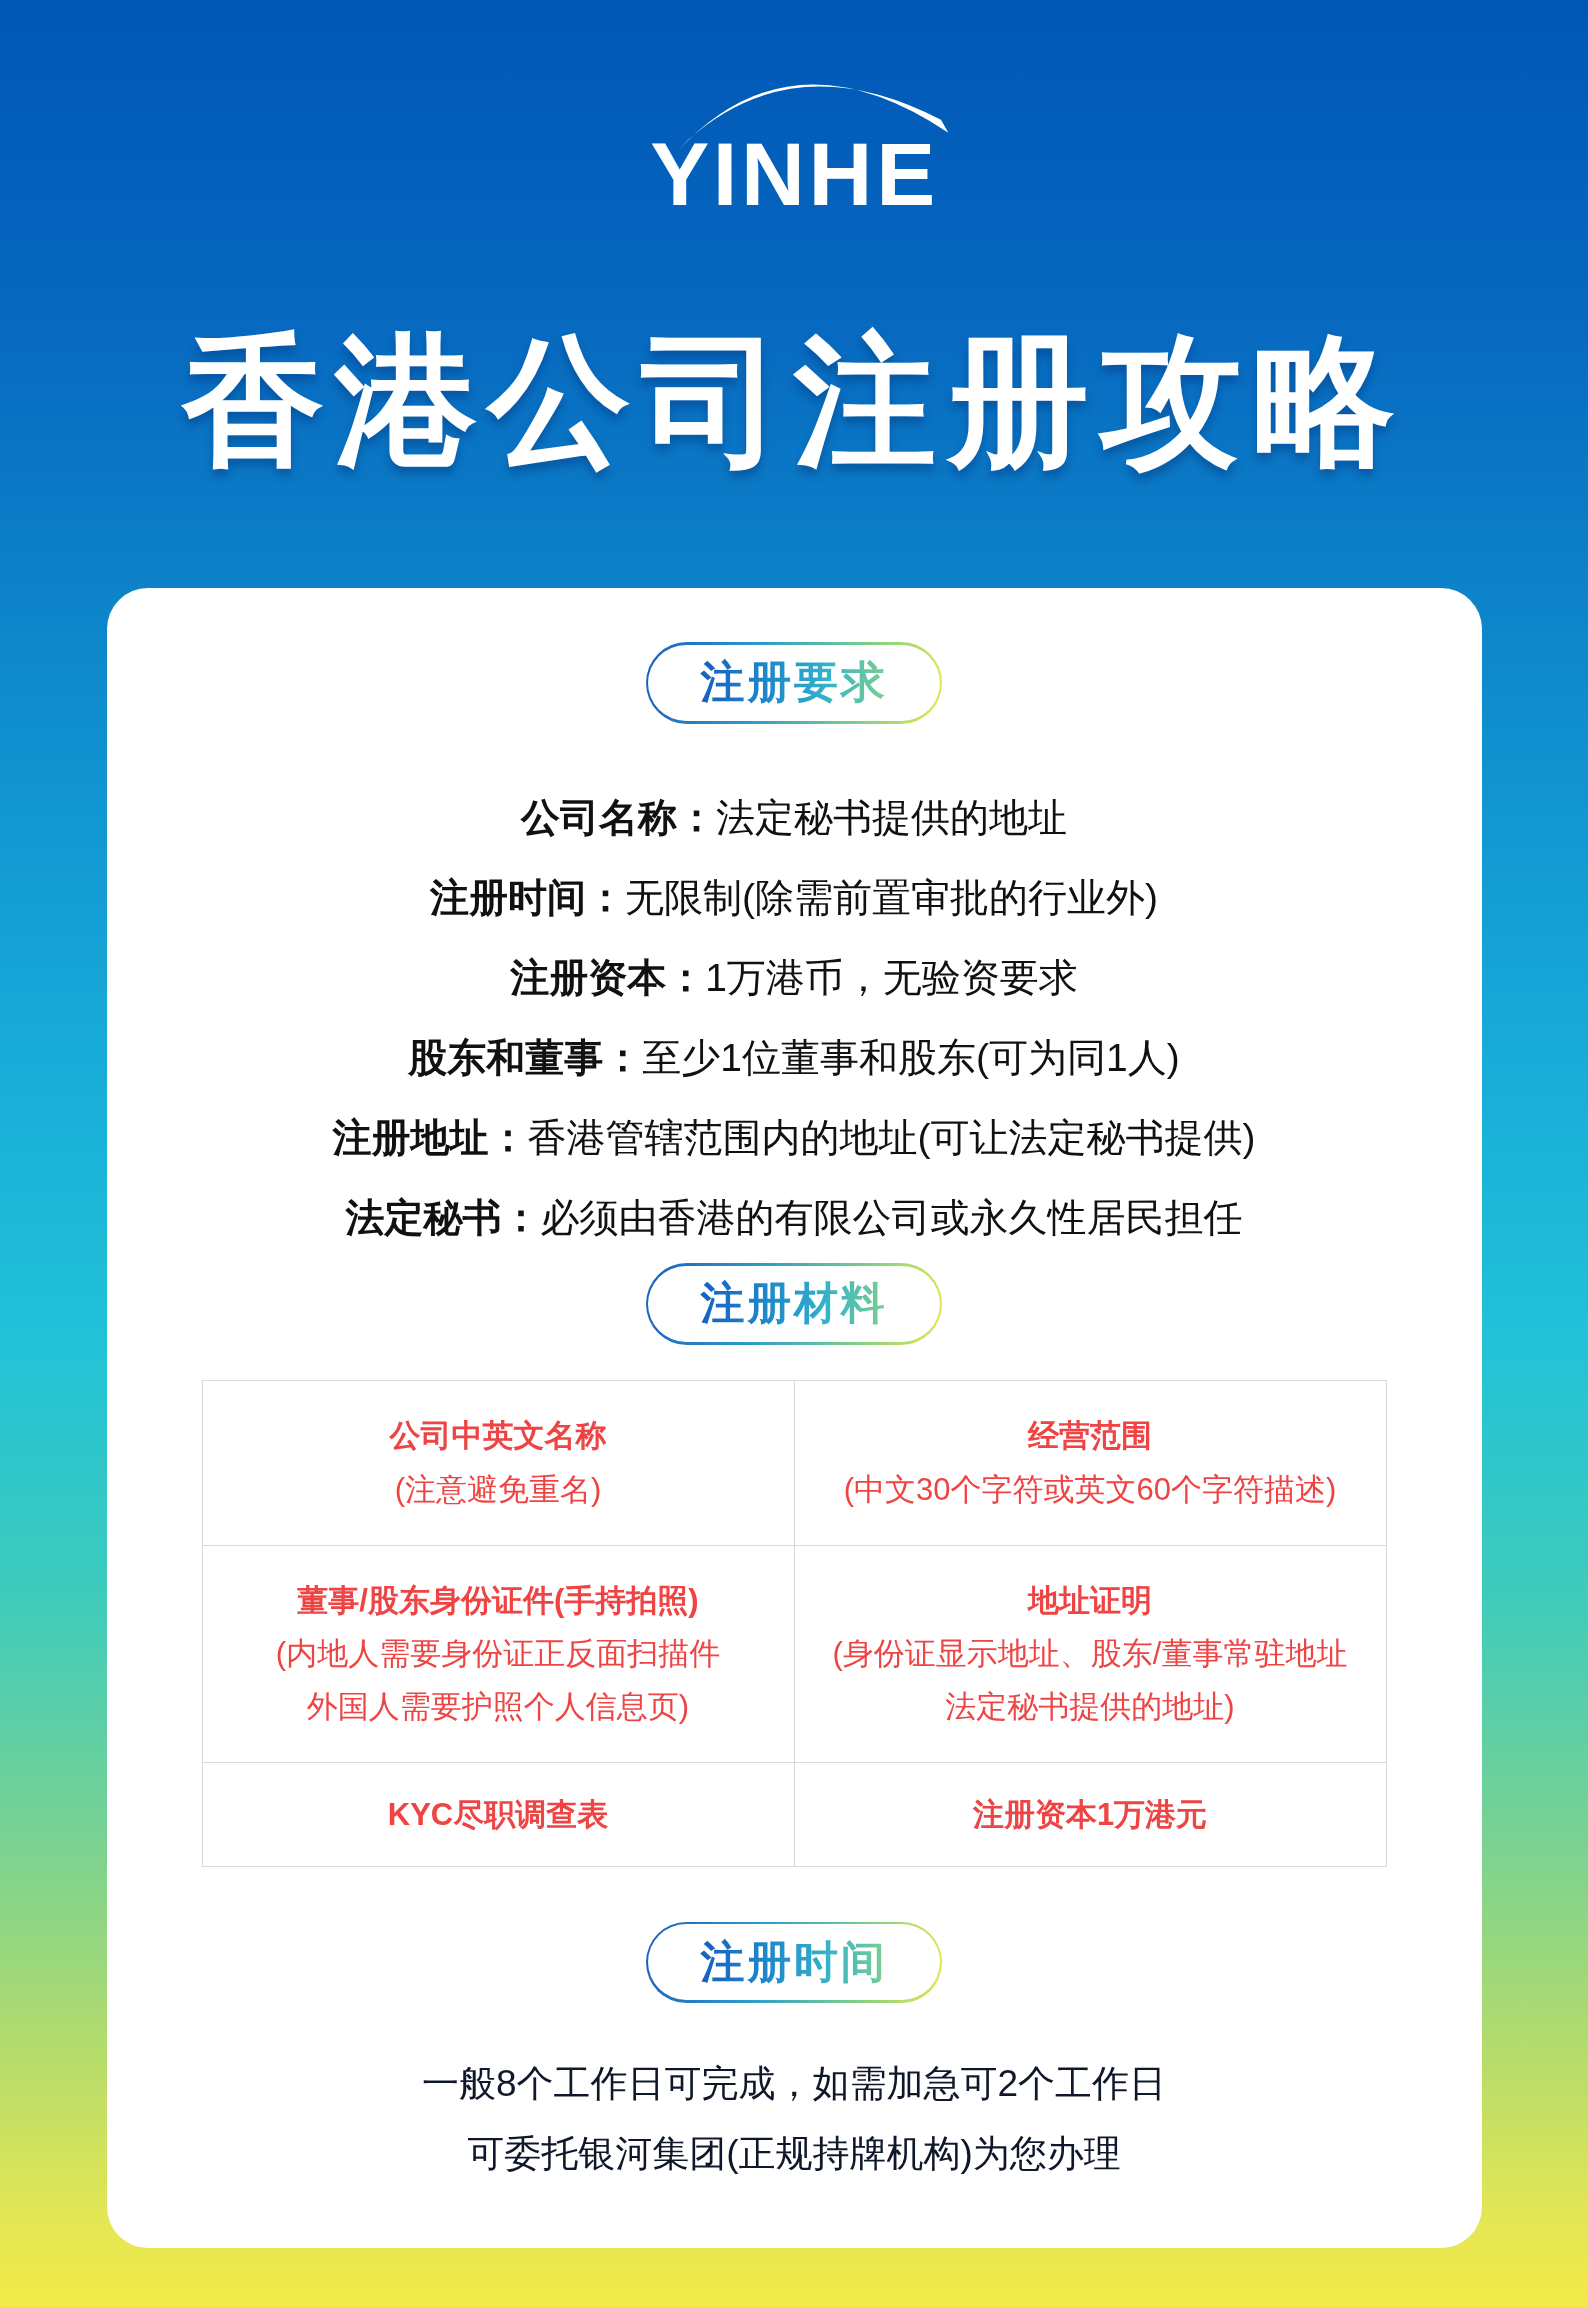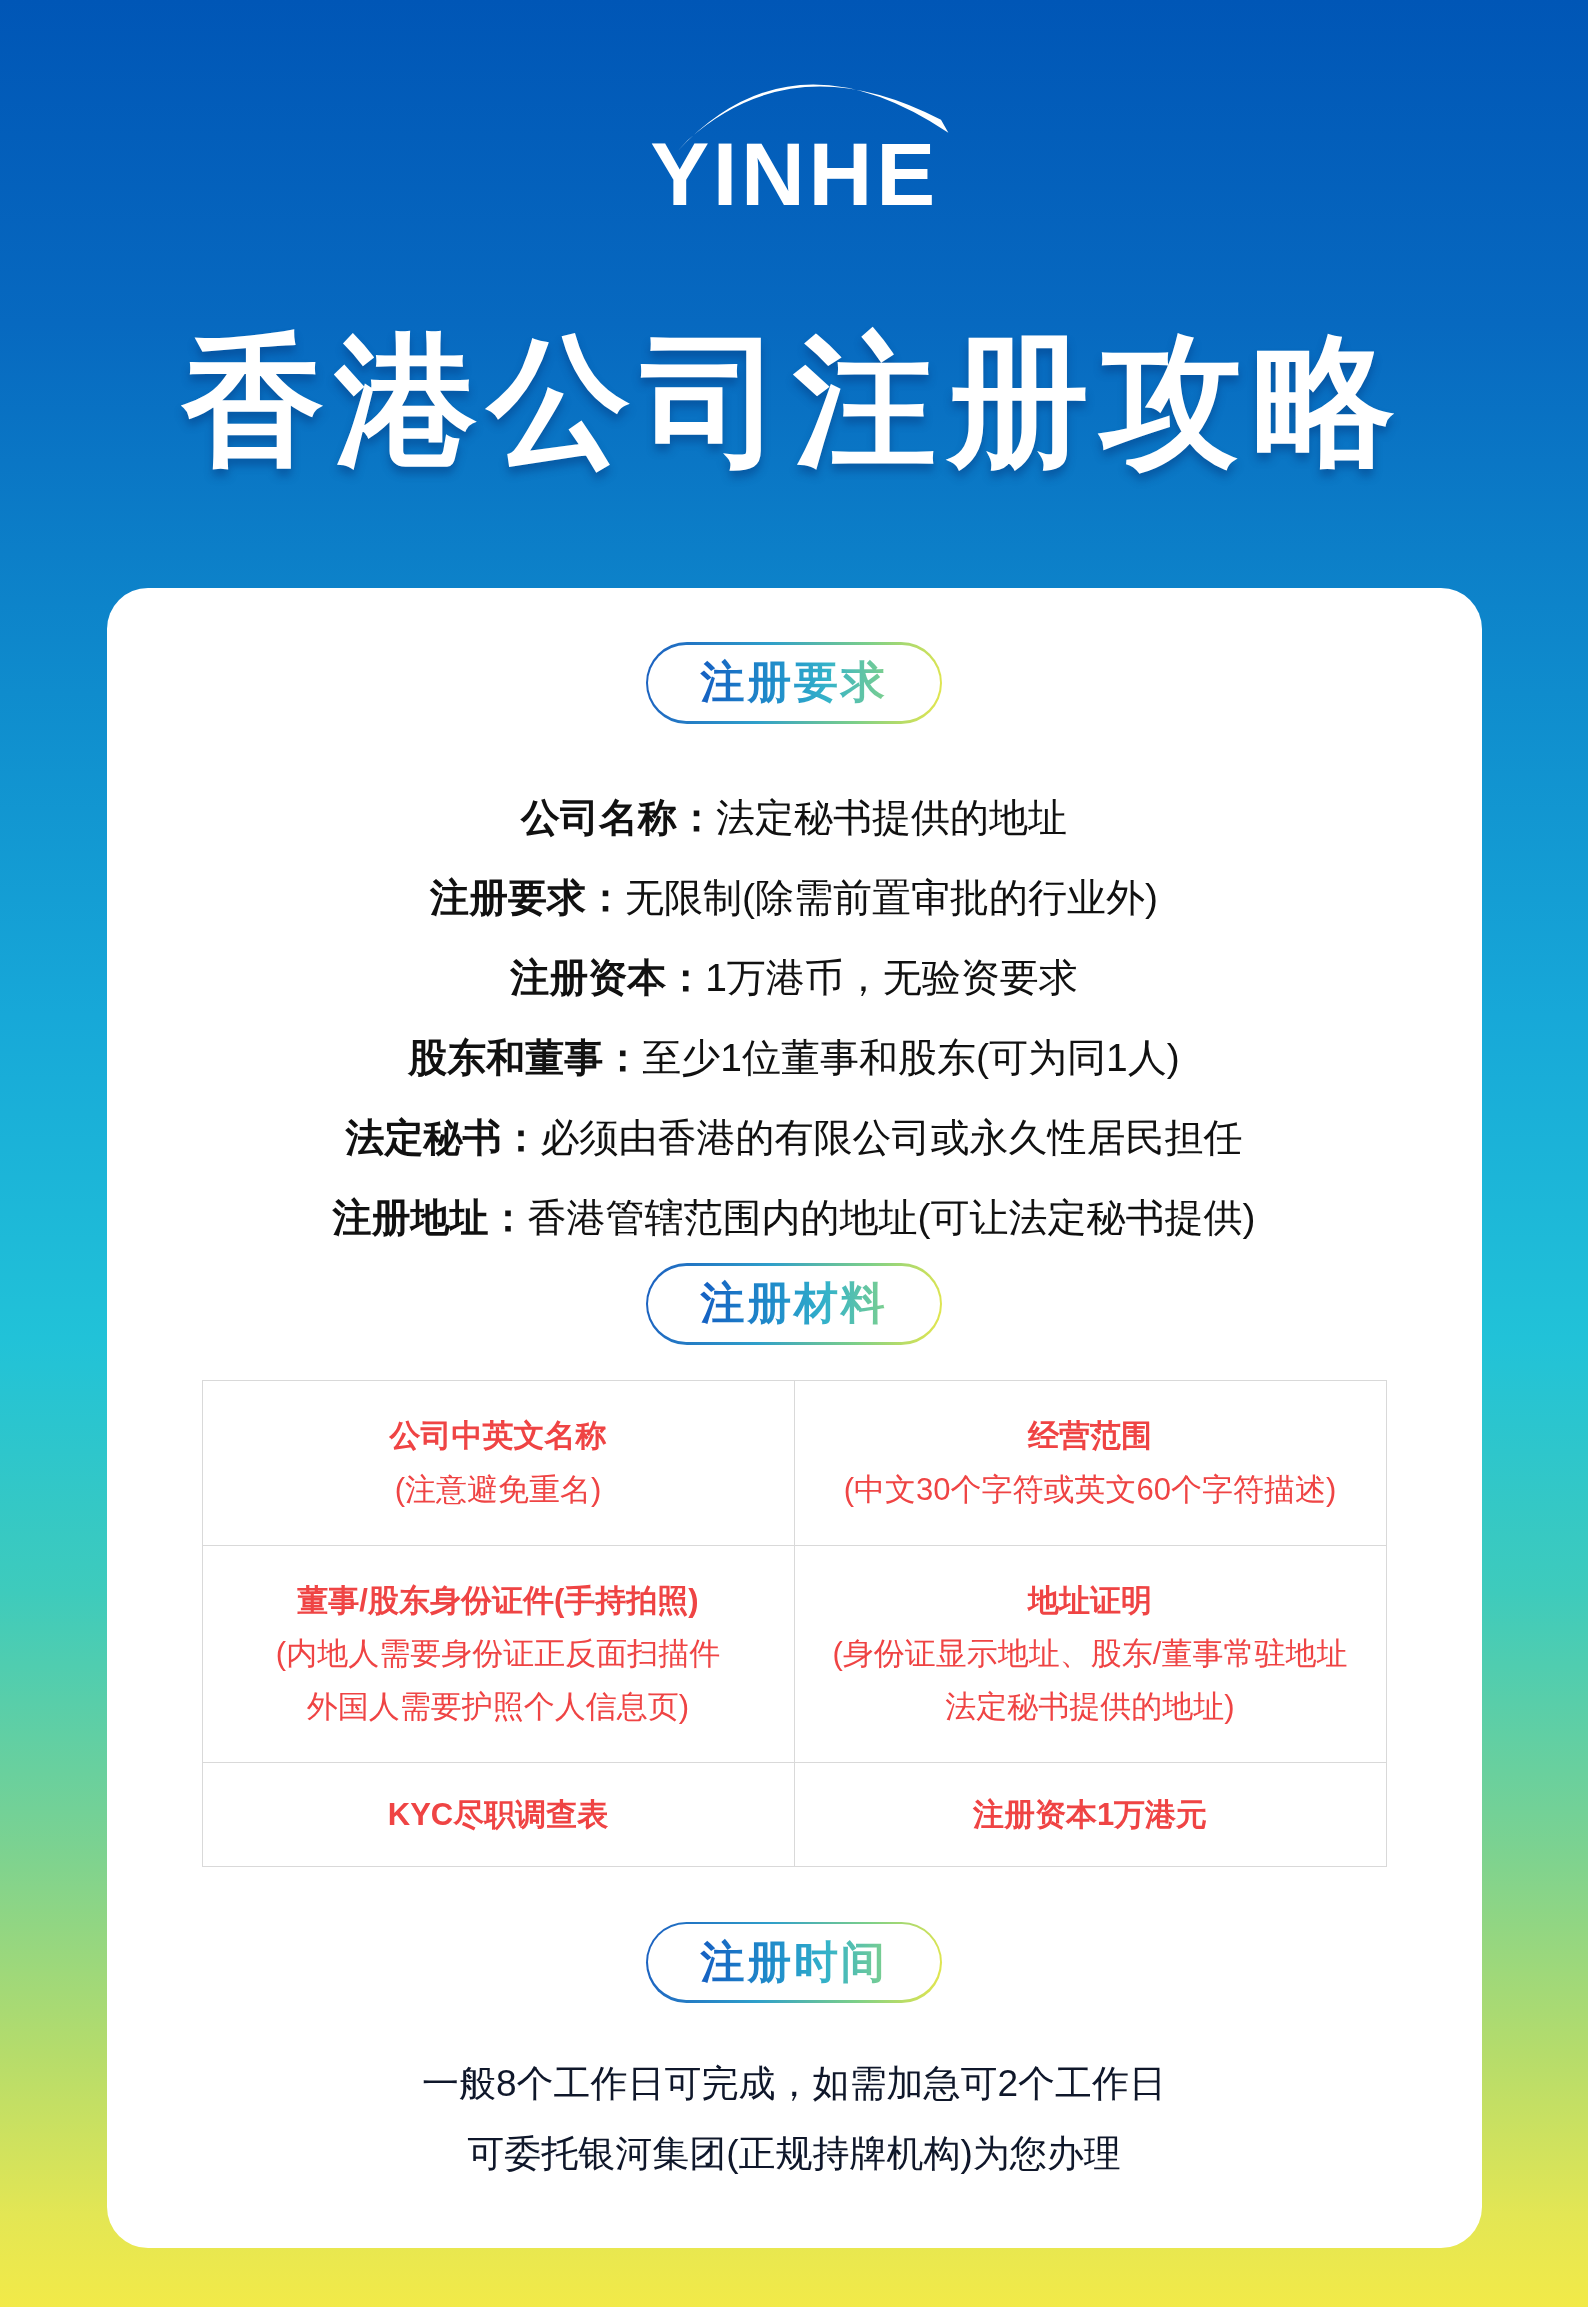--- a/index.html
+++ b/index.html
@@ -89,38 +89,38 @@
         </div>
       </div>
     </div>
 
     <ul class="req-list">
       <li class="req-item">
         <span class="req-label">公司名称：</span>
         <span class="req-value">法定秘书提供的地址</span>
       </li>
       <li class="req-item">
-        <span class="req-label">注册要求：</span>
+        <span class="req-label">注册时间：</span>
         <span class="req-value">无限制(除需前置审批的行业外)</span>
       </li>
       <li class="req-item">
         <span class="req-label">注册资本：</span>
         <span class="req-value">1万港币，无验资要求</span>
       </li>
       <li class="req-item">
         <span class="req-label">股东和董事：</span>
         <span class="req-value">至少1位董事和股东(可为同1人)</span>
       </li>
       <li class="req-item">
+        <span class="req-label">注册地址：</span>
+        <span class="req-value">香港管辖范围内的地址(可让法定秘书提供)</span>
+      </li>
+      <li class="req-item">
         <span class="req-label">法定秘书：</span>
         <span class="req-value">必须由香港的有限公司或永久性居民担任</span>
-      </li>
-      <li class="req-item">
-        <span class="req-label">注册地址：</span>
-        <span class="req-value">香港管辖范围内的地址(可让法定秘书提供)</span>
       </li>
     </ul>
 
     <div class="badge-row materials">
       <div class="badge">
         <div class="badge-inner">
           <span class="badge-text">注册材料</span>
         </div>
       </div>
     </div>

